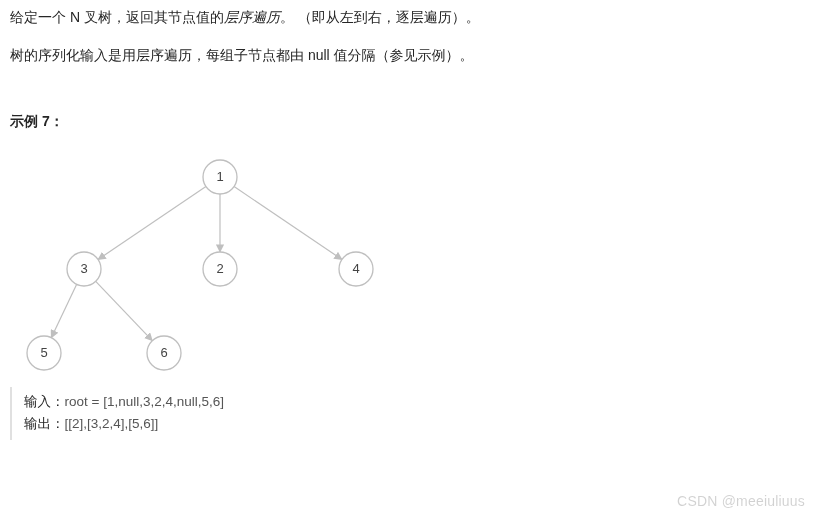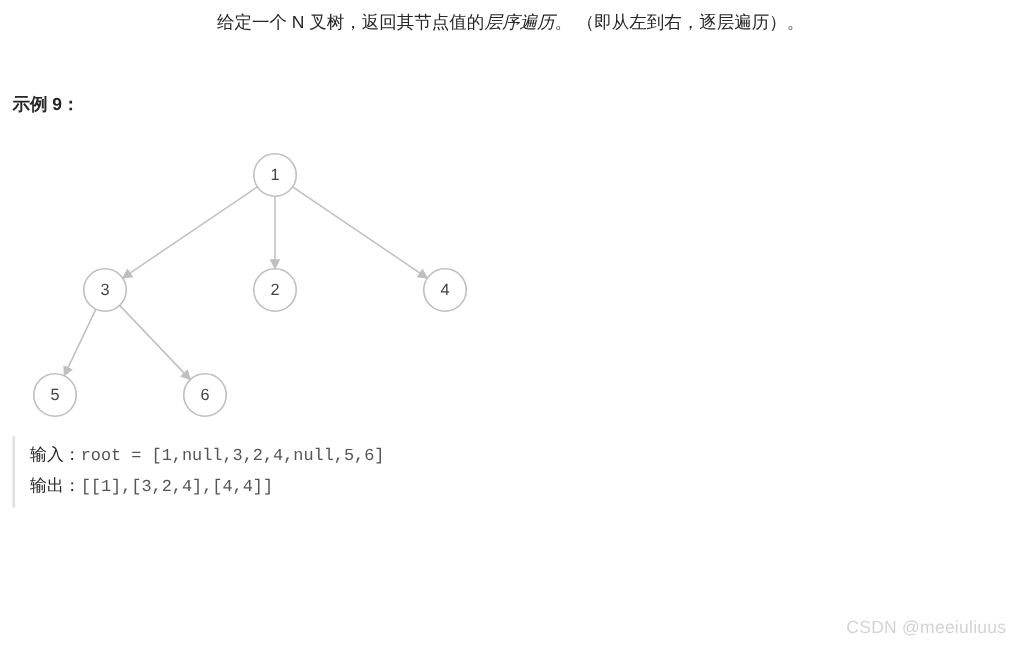--- a/index.html
+++ b/index.html
@@ -11,42 +11,42 @@
     font-family: -apple-system, "PingFang SC", "Microsoft YaHei", Arial, sans-serif;
     color: #262626;
     font-size: 14px;
     line-height: 1.7;
     position: relative;
     overflow: hidden;
   }
   .wrap {
     padding: 6px 10px 0 10px;
   }
-  p { margin: 0 0 14px 0; text-align: center; }
+  p { margin: 0 0 14px 0; }
   em.term { font-style: italic; }
   .example-h {
     font-weight: 700;
     margin: 42px 0 18px 0;
     font-size: 14px;
   }
   .tree {
     width: 400px;
     height: 220px;
     margin-left: 10px;
   }
   .codebox {
     border-left: 2px solid #e0e0e0;
     padding: 4px 0 4px 12px;
     margin-top: 8px;
     font-size: 13.5px;
     line-height: 1.65;
   }
   .codebox .lbl { font-weight: 400; }
   .codebox .mono {
-    font-family: Liberation Mono, monospace;
+    font-family: Liberation Sans, sans-serif;
     color: #555;
   }
   .wm {
     position: absolute;
     right: 12px;
     bottom: 2px;
     color: rgba(0,0,0,0.18);
     font-size: 14px;
     font-family: Arial, sans-serif;
     letter-spacing: .2px;
@@ -54,22 +54,23 @@
 </style>
 </head>
 <body>
 
 <div class="wrap">
 
   <p>
     <span>给定一个 N 叉树，返回其节点值的</span><em class="term">层序遍历</em><span>。 （即从左到右，逐层遍历）。</span>
   </p>
 
+  <p>树的序列化输入是用层序遍历，每组子节点都由 null 值分隔（参见示例）。</p>
 
-  <div class="example-h">示例 9：</div>
+  <div class="example-h">示例 7：</div>
 
   <svg class="tree" viewBox="0 0 400 220">
     <defs>
       <marker id="arrow" viewBox="0 0 10 10" refX="9" refY="5" markerWidth="7" markerHeight="7" orient="auto-start-reverse">
         <path d="M 0 0 L 10 5 L 0 10 z" fill="#bfbfbf"></path>
       </marker>
     </defs>
     <g id="edges" stroke="#bfbfbf" stroke-width="1.2" fill="none">
         <line x1="185.91918197682463" y1="35.52525925097157" x2="78.08081802317537" y2="108.47474074902843" marker-end="url(#arrow)"></line>
         <line x1="200" y1="43" x2="200" y2="101" marker-end="url(#arrow)"></line>
@@ -91,19 +92,19 @@
         <circle cx="144" cy="202" r="17" fill="#ffffff" stroke="#bfbfbf" stroke-width="1.3"></circle>
         <text x="144" y="206" text-anchor="middle" font-size="13" fill="#444" font-family="Arial, sans-serif">6</text>
       </g>
   </svg>
 
   <div class="codebox">
     <div>
       <span class="lbl">输入：</span><span class="mono">root = [1,null,3,2,4,null,5,6]</span>
     </div>
     <div>
-      <span class="lbl">输出：</span><span class="mono">[[1],[3,2,4],[4,4]]</span>
+      <span class="lbl">输出：</span><span class="mono">[[2],[3,2,4],[5,6]]</span>
     </div>
   </div>
 
 </div>
 
 <div class="wm">CSDN @meeiuliuus</div>
 
 </body></html>

